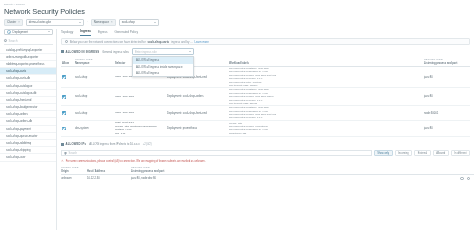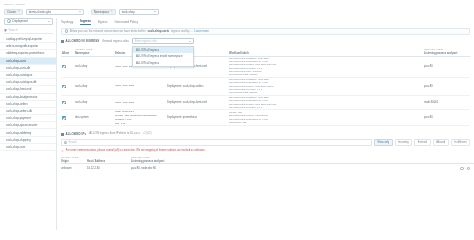--- a/index.html
+++ b/index.html
@@ -138,20 +138,21 @@
   .w-proc { flex:1; }
   .w-act { width:24px; display:flex; gap:3px; justify-content:flex-end; padding-right:4px;}
   .act-ic { width:3.4px;height:3.4px;border:0.4px solid #9aa7b0;border-radius:50%; }
 </style>
 </head>
 <body>
 
 <div class="app">
 
   <div class="breadcrumb">Security / Policies</div>
+  <div class="page-title">Network Security Policies</div>
 
   <div class="selector-row">
     <div class="pill tagbox">
       <span>Cluster</span>
       <span class="tag-x">×</span>
     </div>
     <div class="pill wide">
       <span>demo-cluster-gke</span>
       <span class="chev"></span>
     </div>

